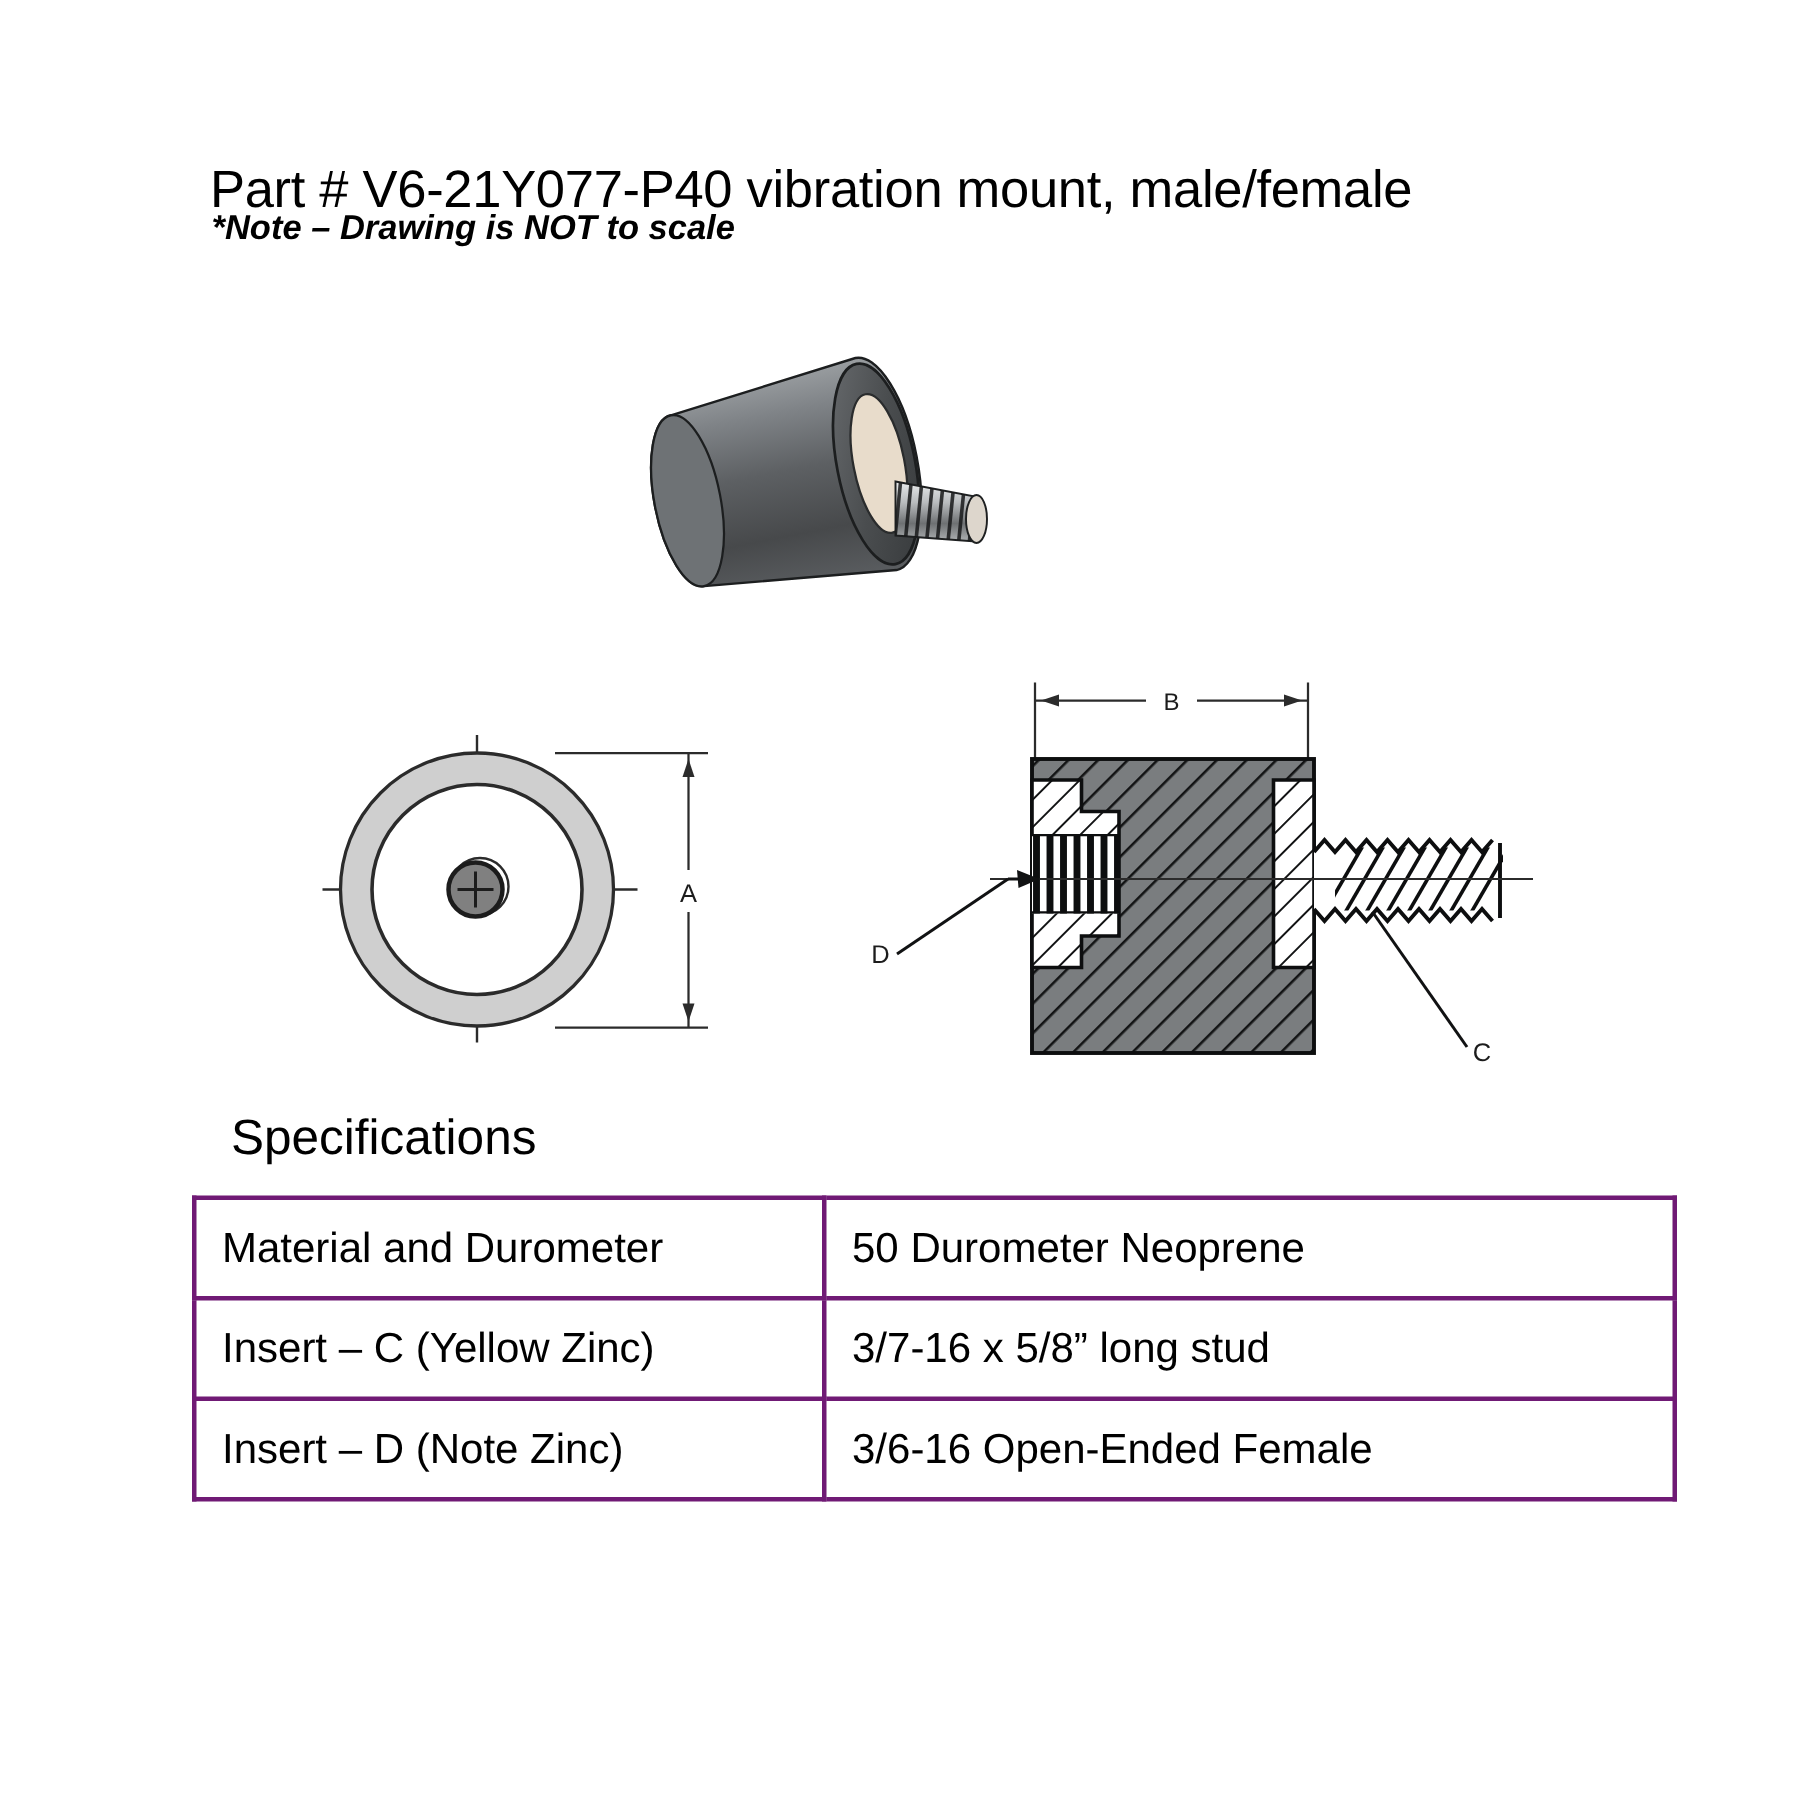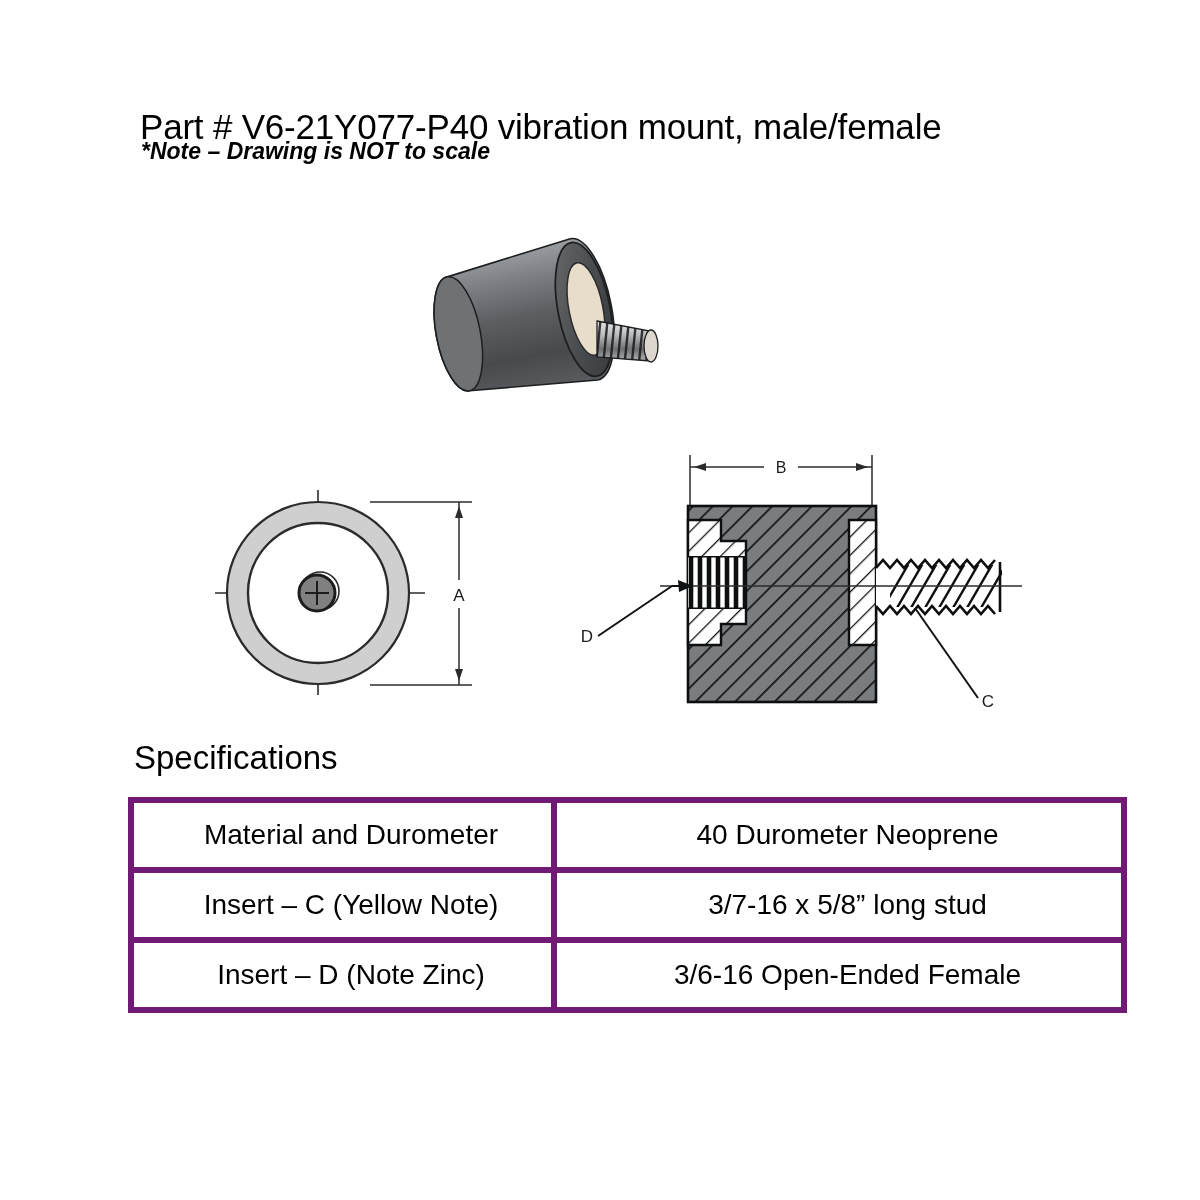--- a/index.html
+++ b/index.html
@@ -58,45 +58,44 @@
     left: 560px;
     top: 440px;
     width: 470px;
     height: 285px;
   }
   .fig svg { display: block; }
 
   
   #spec-heading {
     position: absolute;
-    left: 134px;
+    left: 154px;
     top: 740px;
     font-size: 33px;
     font-weight: 400;
     line-height: 1.1;
     white-space: nowrap;
   }
 
   #spec-table {
     position: absolute;
     left: 128px;
     top: 797px;
     width: 947px;
     border-collapse: collapse;
     table-layout: fixed;
   }
   #spec-table td {
-    border: 6px solid #701a75;
+    border: 3px solid #701a75;
     height: 64px;
     padding: 0 0 0 17px;
     font-size: 28px;
     font-weight: 400;
     vertical-align: middle;
     white-space: nowrap;
-    text-align: center;
   }
   #spec-table td.col-label { width: 400px; }
   #spec-table td.col-value { width: 547px; }
 </style>
 </head>
 <body>
 
 <div id="doc-title">Part # V6-21Y077-P40 vibration mount, male/female</div>
 <div id="doc-note">*Note – Drawing is NOT to scale</div>
 
@@ -278,24 +277,24 @@
     <text x="428" y="267" font-family="'Liberation Sans', sans-serif" font-size="17" fill="#1c1c1c" text-anchor="middle">C</text>
   </svg>
 </div>
 
 <div id="spec-heading">Specifications</div>
 
 <table id="spec-table">
   <tbody>
     <tr>
       <td class="col-label">Material and Durometer</td>
-      <td class="col-value">40 Durometer Neoprene</td>
+      <td class="col-value">50 Durometer Neoprene</td>
     </tr>
     <tr>
-      <td class="col-label">Insert – C (Yellow Note)</td>
+      <td class="col-label">Insert – C (Yellow Zinc)</td>
       <td class="col-value">3/7-16 x 5/8” long stud</td>
     </tr>
     <tr>
       <td class="col-label">Insert – D (Note Zinc)</td>
       <td class="col-value">3/6-16 Open-Ended Female</td>
     </tr>
   </tbody>
 </table>
 
 </body></html>

